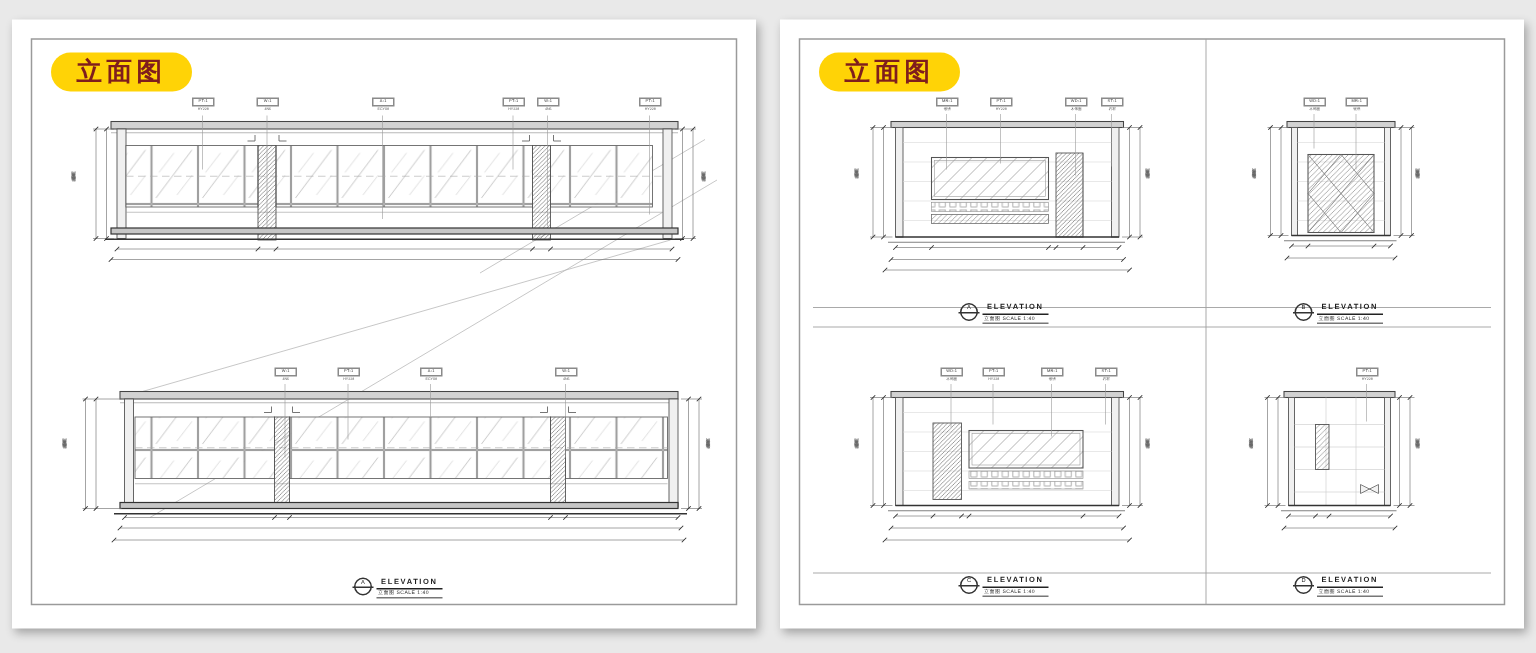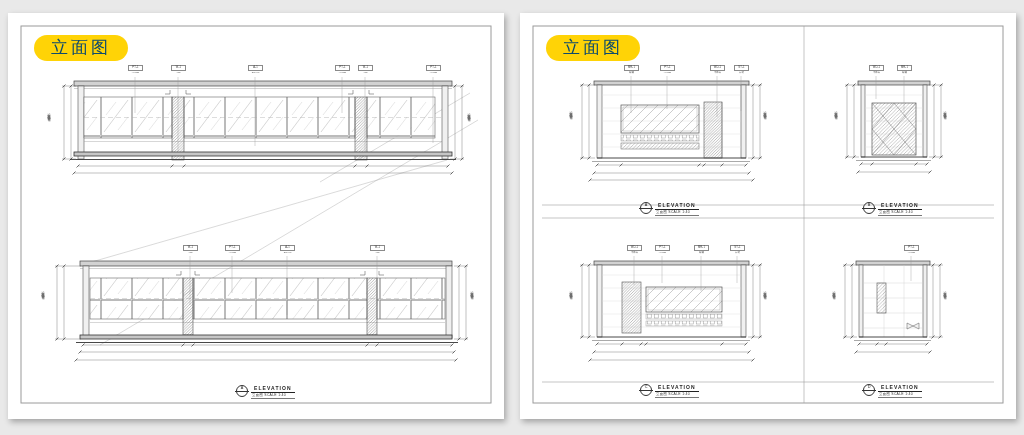--- a/index.html
+++ b/index.html
@@ -13,22 +13,22 @@
   .sheet{
     position:absolute;top:13px;width:496px;height:406px;
     background:#ffffff;
     box-shadow:2px 3px 6px rgba(0,0,0,.30);
   }
   .sheet-left{left:8px;}
   .sheet-right{left:520px;}
   .lw{position:absolute;left:0;top:0;}
   .badge{
     position:absolute;left:26px;top:22px;
-    background:#ffd306;color:#0c4a6e;
-    font-size:17px;font-weight:normal;letter-spacing:3px;
+    background:#ffd306;color:#7f1d1d;
+    font-size:17px;font-weight:bold;letter-spacing:3px;
     padding:4px 17px 5px;border-radius:16px;line-height:1;
   }
   .tag{position:absolute;width:15px;text-align:center;color:#333;}
   .tag-code{border:0.5px solid #8a8a8a;background:#fff;font-size:2.6px;line-height:1.5;letter-spacing:.2px;}
   .tag-label{font-size:2.4px;line-height:1.4;color:#555;}
   .vtext{position:absolute;writing-mode:vertical-rl;transform:rotate(180deg);
     font-size:3px;letter-spacing:.4px;color:#666;line-height:1;height:58px;text-align:center;}
   .dtitle{position:absolute;display:flex;align-items:flex-start;gap:3px;}
   .circ{width:10px;height:10px;border:.7px solid #333;border-radius:50%;position:relative;
     font-size:3.8px;display:flex;align-items:flex-start;justify-content:center;color:#222;flex:none;}

